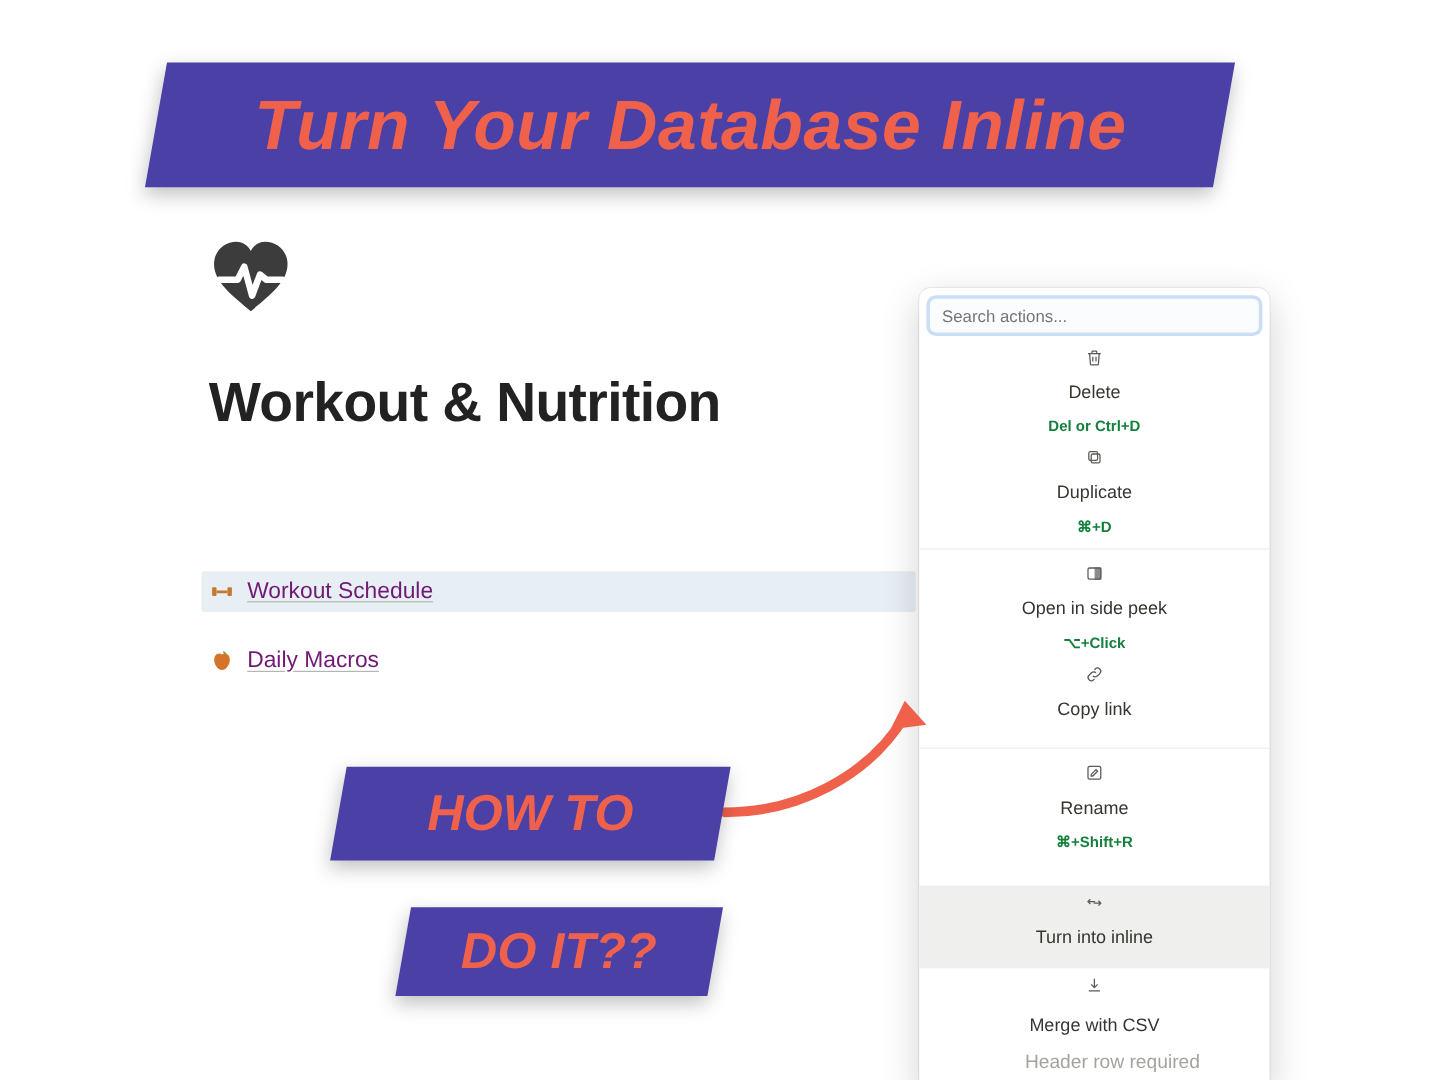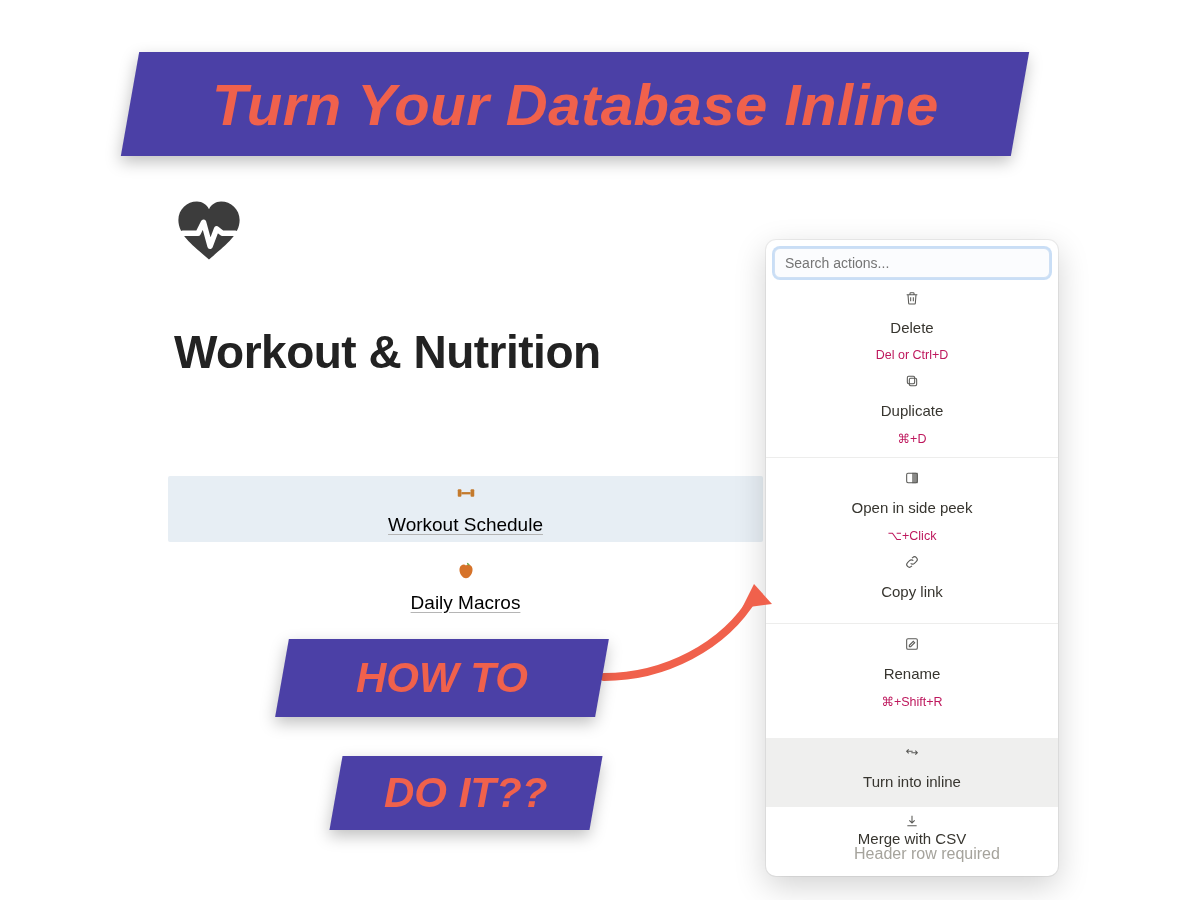--- a/index.html
+++ b/index.html
@@ -21,32 +21,32 @@
     justify-content: center;
     white-space: nowrap;
   }
   .banner span { transform: skewX(10deg); display: inline-block; }
   .banner-title { top: 52px; left: 130px; width: 890px; height: 104px; font-size: 58px; letter-spacing: 0.5px; }
   .banner-how   { top: 639px; left: 282px; width: 320px; height: 78px; font-size: 42px; }
   .banner-doit  { top: 756px; left: 336px; width: 260px; height: 74px; font-size: 42px; }
 
   
   .page-icon { position: absolute; top: 196px; left: 174px; width: 70px; height: 70px; color: #3c3c3c; }
-  .page-title { position: absolute; top: 325px; left: 174px; font-size: 46px; font-weight: 800; color: #222; letter-spacing: -0.5px; }
+  .page-title { position: absolute; top: 308px; left: 174px; font-size: 46px; font-weight: 800; color: #222; letter-spacing: -0.5px; }
 
   .page-links { position: absolute; top: 476px; left: 168px; width: 595px; }
   .page-link {
     display: flex; align-items: center; gap: 10px;
-    padding: 6px 6px; font-size: 19px; color: #000000;
-    cursor: pointer; border-radius: 2px; flex-direction: column;
+    padding: 6px 6px; font-size: 19px; color: #701a75;
+    cursor: pointer; border-radius: 2px;
   }
   .page-link.selected { background: #e7eef4; }
   .page-link .lbl { text-decoration: underline; text-decoration-color: #b5b5b5; text-underline-offset: 3px; }
   .link-icon { width: 22px; height: 22px; flex: 0 0 22px; display: inline-flex; align-items: center; justify-content: center; }
-  .page-link + .page-link { margin-top: 12px; }
+  .page-link + .page-link { margin-top: 24px; }
 
   
   .ctx-menu {
     position: absolute; top: 240px; left: 766px; width: 292px;
     background: #fff; border-radius: 10px; box-shadow: 0 10px 32px rgba(0,0,0,0.18), 0 0 0 1px rgba(0,0,0,0.06);
     padding: 8px 0 8px 0; font-size: 15px; color: #37352f;
   }
   .ctx-search-wrap { padding: 0 8px 6px 8px; }
   .ctx-search {
     width: 100%; height: 30px; border: 1px solid #cfe0f4; border-radius: 6px;
@@ -56,23 +56,23 @@
   .ctx-divider { height: 1px; background: #ededec; margin: 6px 0; }
   .ctx-item {
     display: flex; align-items: center; gap: 12px;
     padding: 5px 14px; cursor: pointer; position: relative;
     min-height: 30px;
     flex-direction: column;
   }
   .ctx-item.highlight { background: #efefee; margin-top: 24px; }
   .ctx-item .ci-icon { width: 18px; height: 18px; flex: 0 0 18px; color: #5a5a57; display:inline-flex; align-items:center; justify-content:center; }
   .ctx-item .ci-label { flex: 1; color: #37352f; }
-  .ctx-item .ci-short { color: #be185d; font-size: 12.5px; }
+  .ctx-item .ci-short { color: #15803d; font-size: 12.5px; font-weight: bold; }
   .ctx-item .ci-sub  { color: #a5a39c; font-size: 16px; position: relative; }
-  .ctx-item.stacked { flex-wrap: wrap; row-gap: 0; }
+  .ctx-item.stacked { flex-wrap: wrap; row-gap: 16px; }
   .ctx-item.stacked .ci-sub { flex-basis: 100%; padding-left: 30px; margin-top: -2px; }
 
   
   .arrow { position: absolute; top: 582px; left: 594px; width: 190px; height: 110px; }
 
   svg { display: block; }
 </style>
 </head>
 <body>
 

